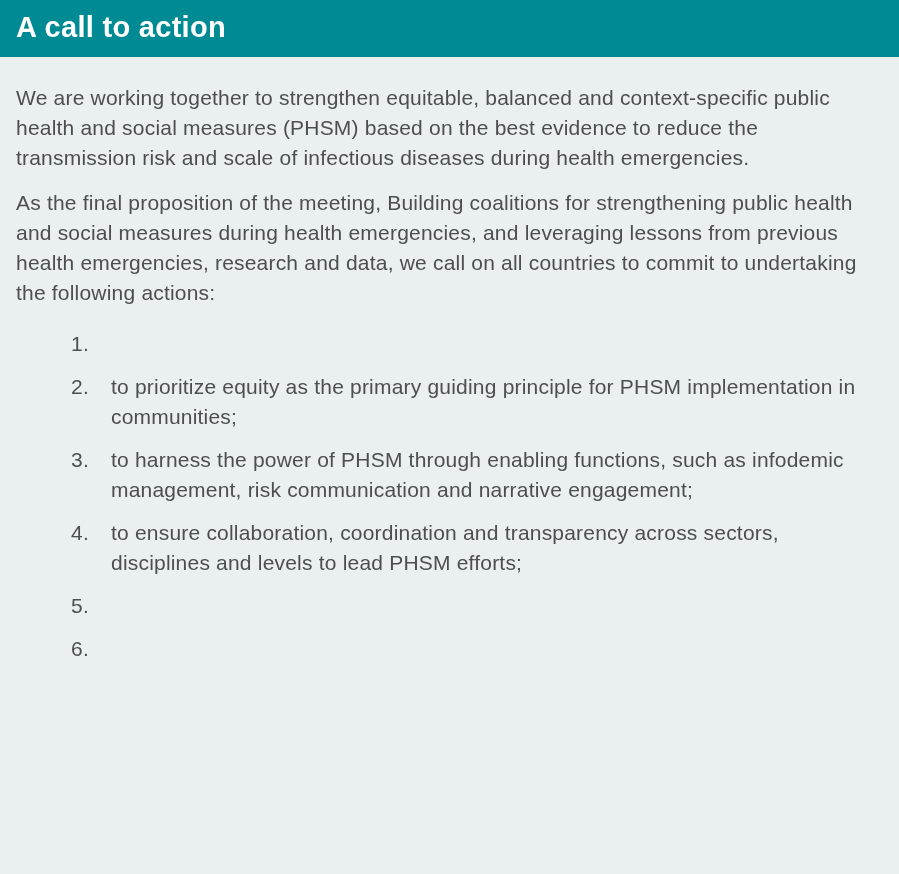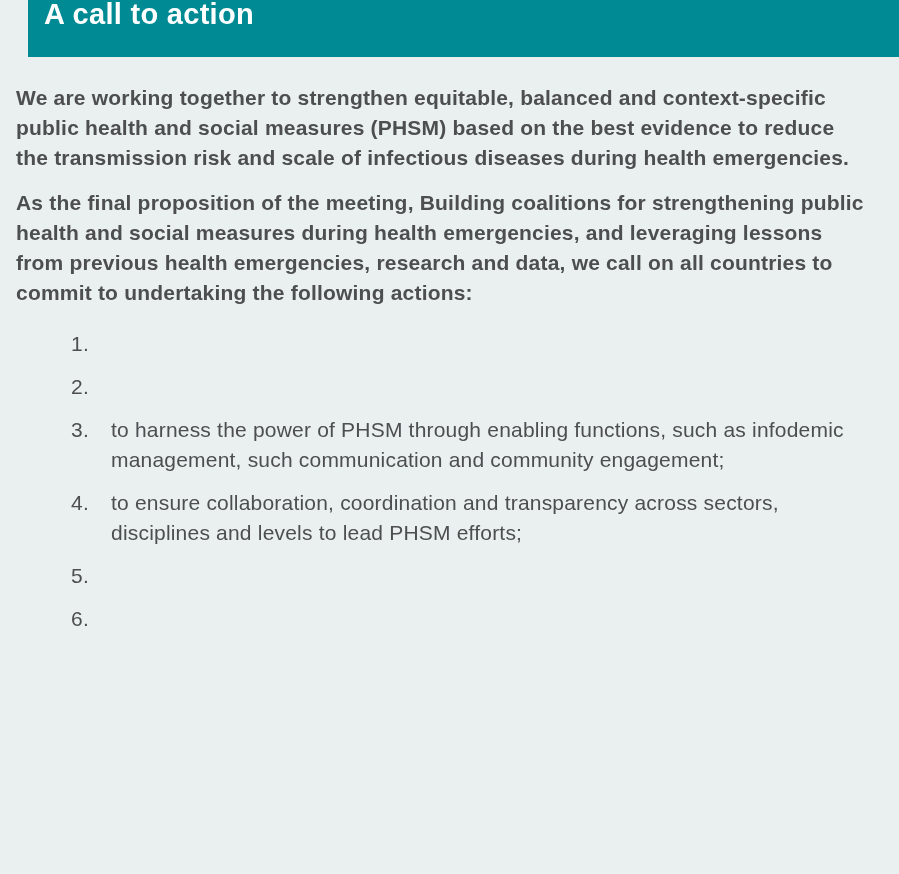--- a/index.html
+++ b/index.html
@@ -13,43 +13,42 @@
     background: #E9F0EF;
     font-family: "Liberation Sans", sans-serif;
     color: #4D4E50;
     overflow: hidden;
     box-sizing: border-box;
   }
   .header-bar {
     background: #008A94;
     height: 57px;
     display: flex;
+    align-items: center;
     padding-left: 16px;
     box-sizing: border-box;
-    margin-left: 28px;
   }
   .header-title {
     color: #FFFFFF;
     font-size: 29px;
     font-weight: 700;
     letter-spacing: 0.3px;
     line-height: 1;
     padding-bottom: 3px;
   }
   .content {
     padding: 26px 28px 0 16px;
     box-sizing: border-box;
   }
   .para {
     font-size: 21px;
     line-height: 30px;
     letter-spacing: 0.2px;
     margin: 0 0 15px 0;
     max-width: 860px;
-    font-weight: bold;
   }
   .actions-list {
     margin: 21px 0 0 0;
     padding: 0;
     list-style: none;
   }
   .action-item {
     display: flex;
     margin: 0 0 13px 0;
     font-size: 21px;
@@ -82,24 +81,25 @@
 
 
     <p class="para">As the final proposition of the meeting, Building coalitions for strengthening public health and social measures during health emergencies, and leveraging lessons from previous health emergencies, research and data, we call on all countries to commit to undertaking the following actions:</p>
 
     <ol class="actions-list">
       <li class="action-item">
         <span class="action-number">1.</span>
       </li>
       <li class="action-item">
         <span class="action-number">2.</span>
+        <span class="action-text">to prioritize equity as the primary guiding principle for PHSM implementation in communities;</span>
       </li>
       <li class="action-item">
         <span class="action-number">3.</span>
-        <span class="action-text">to harness the power of PHSM through enabling functions, such as infodemic management, such communication and community engagement;</span>
+        <span class="action-text">to harness the power of PHSM through enabling functions, such as infodemic management, risk communication and narrative engagement;</span>
       </li>
       <li class="action-item">
         <span class="action-number">4.</span>
         <span class="action-text">to ensure collaboration, coordination and transparency across sectors, disciplines and levels to lead PHSM efforts;</span>
       </li>
       <li class="action-item">
         <span class="action-number">5.</span>
       </li>
       <li class="action-item">
         <span class="action-number">6.</span>

